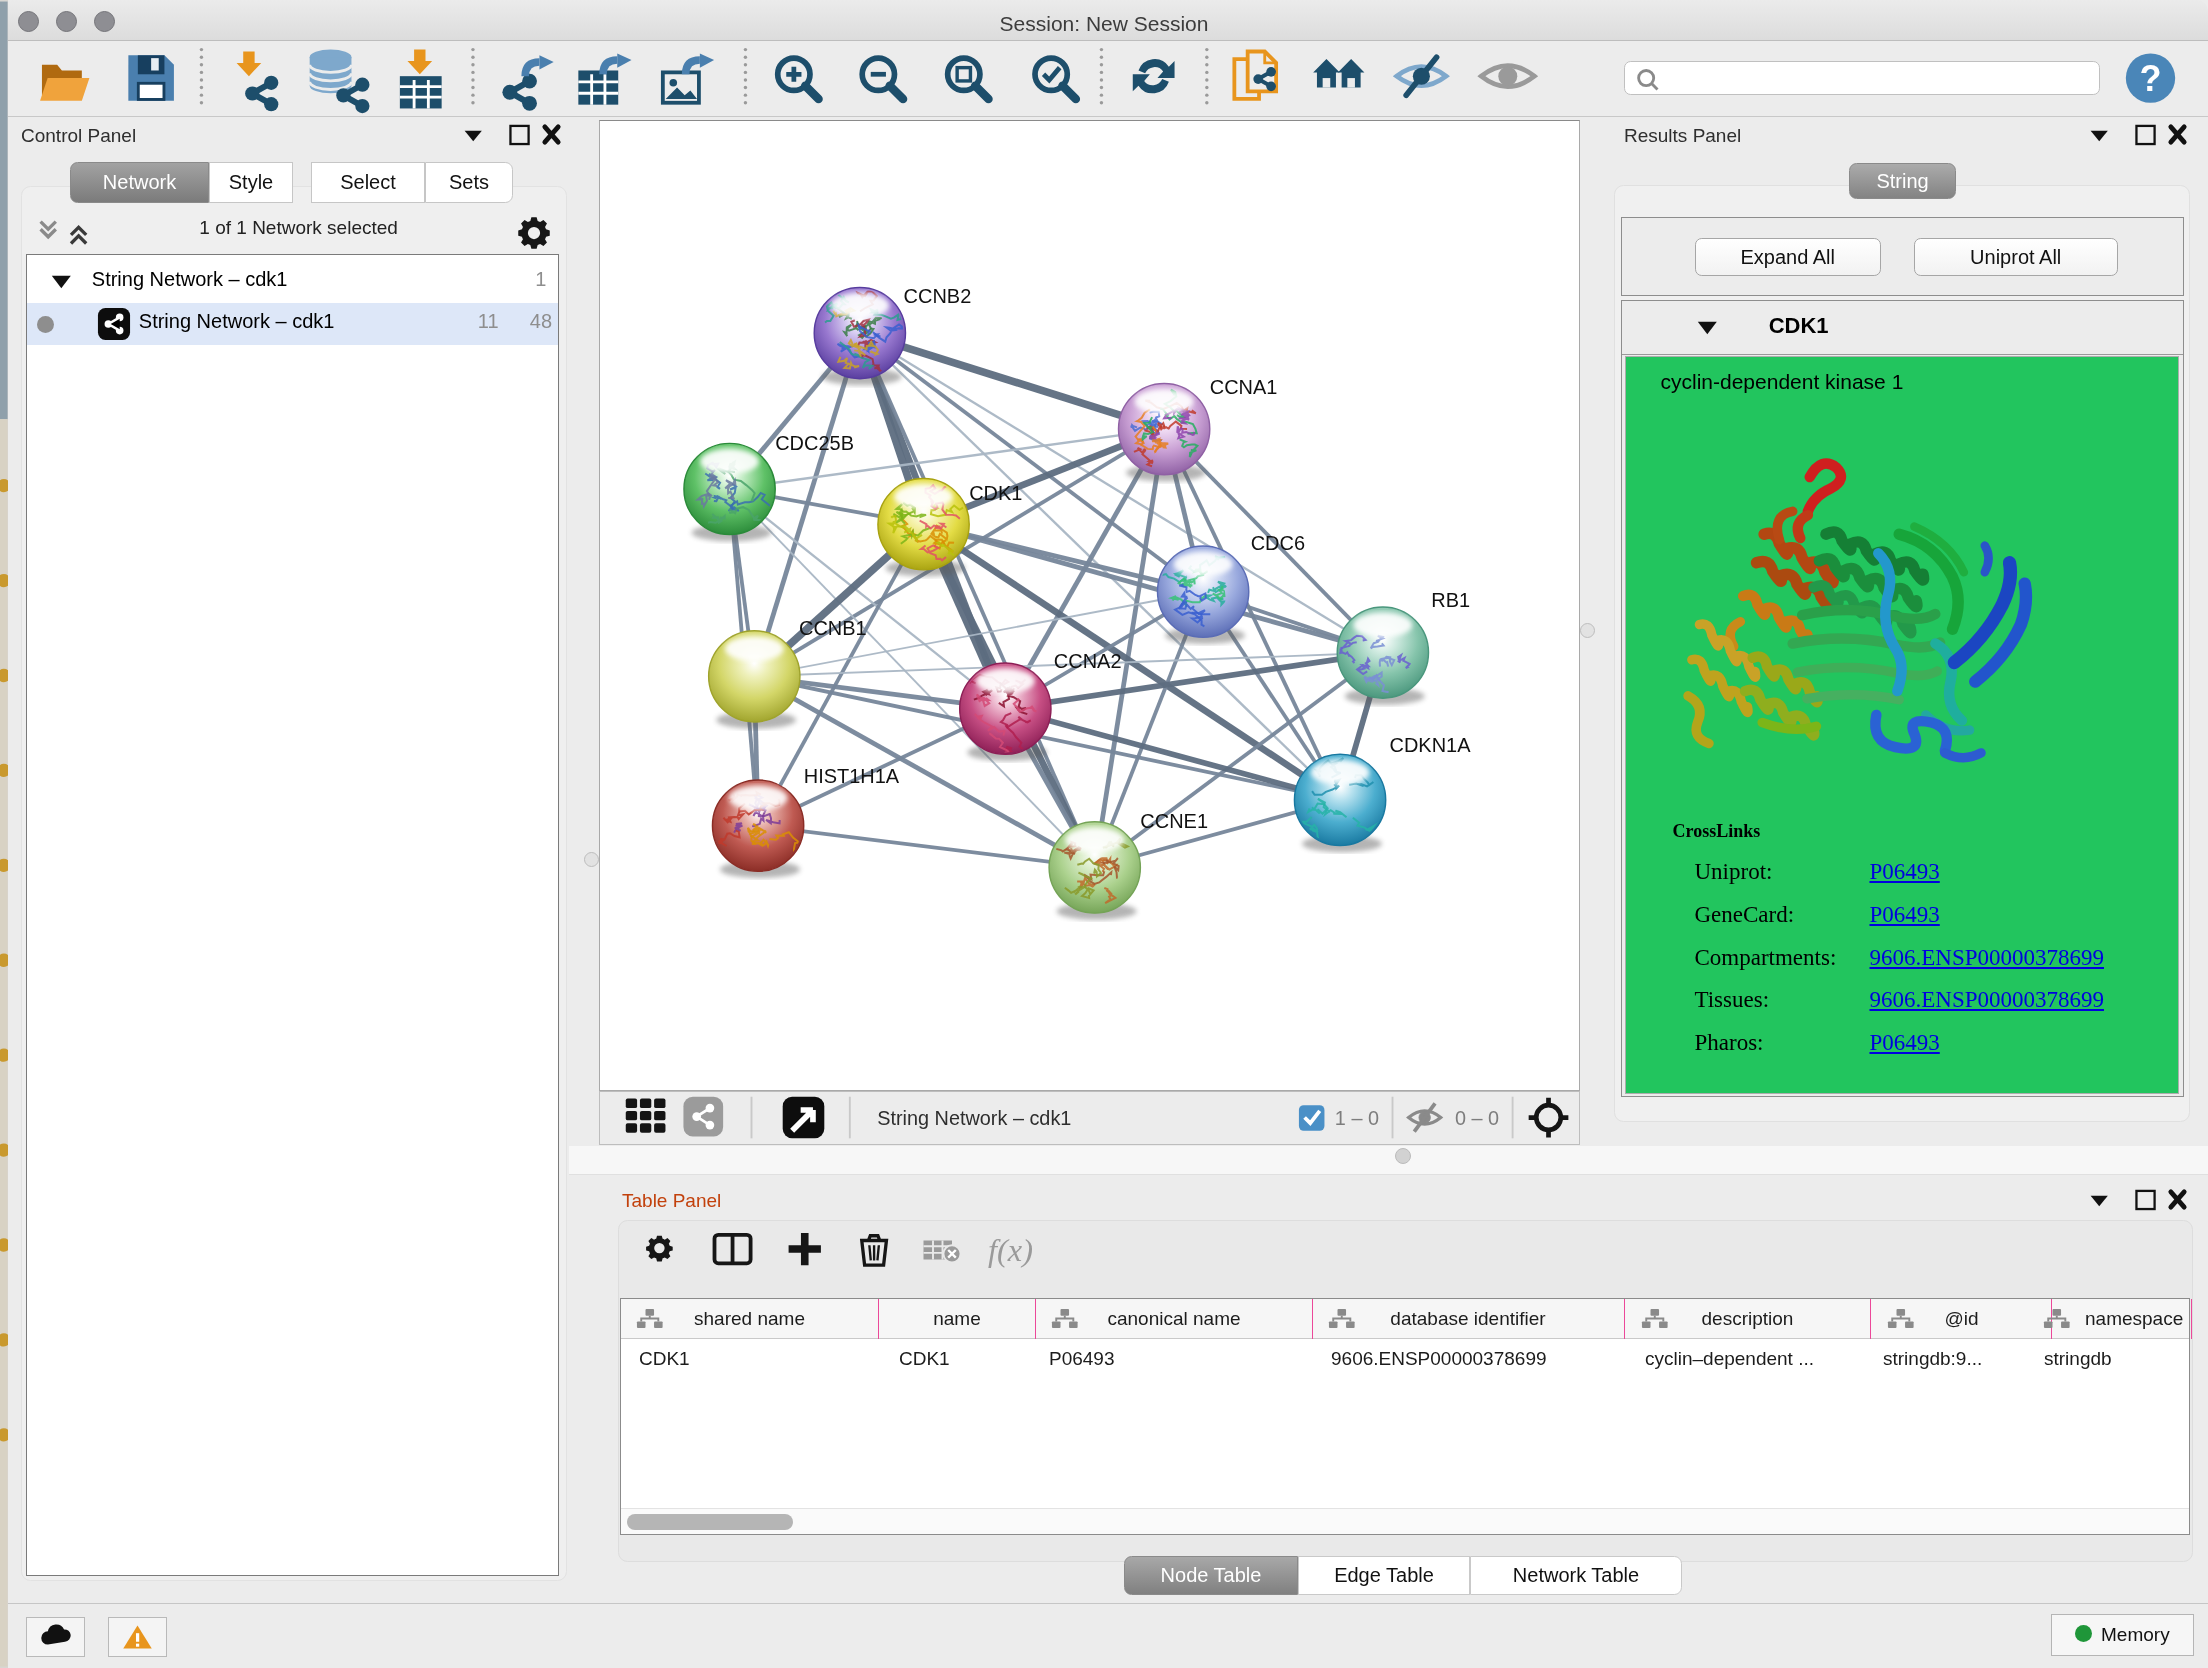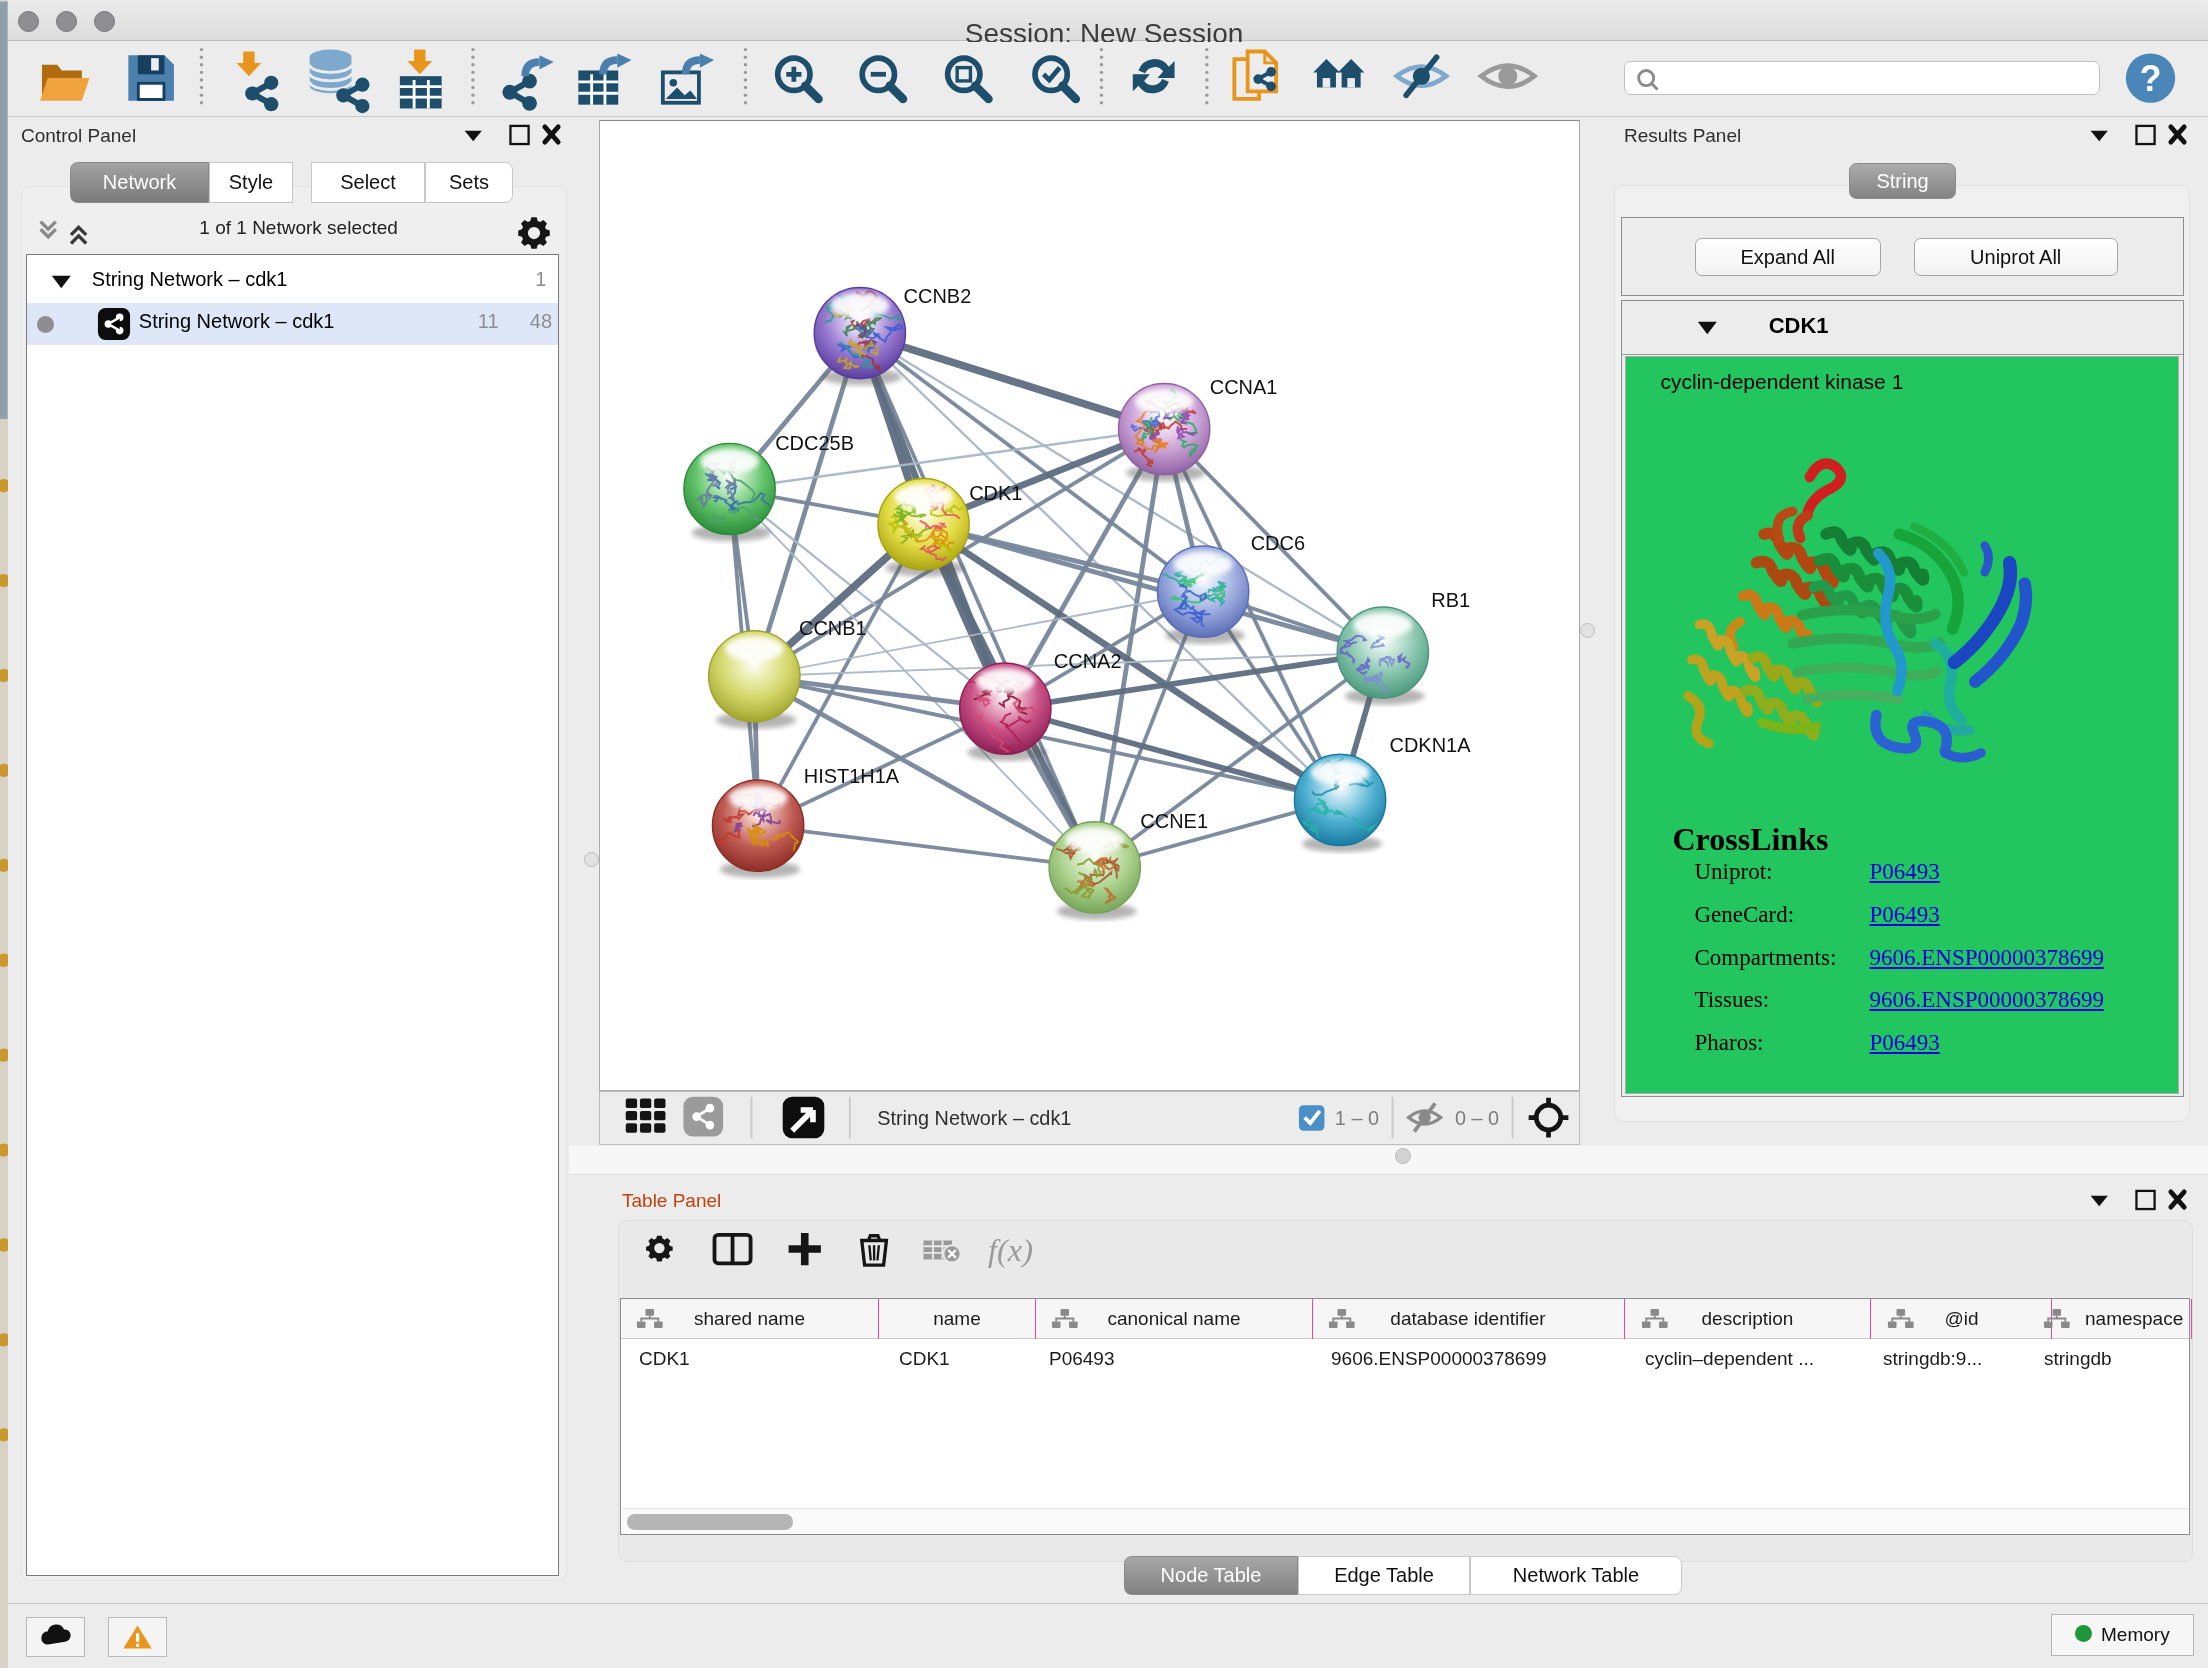--- a/index.html
+++ b/index.html
@@ -3,21 +3,21 @@
 <meta charset="utf-8">
 <style>
 * { margin:0; padding:0; box-sizing:border-box; }
 html,body { width:2208px; height:1668px; overflow:hidden; background:#e9e9e9;
   font-family:"Liberation Sans", sans-serif; }
 #win { position:absolute; left:0; top:0; width:2208px; height:1668px; background:#ececec; border-top-left-radius:11.4px; }
 #titlebar { position:absolute; left:0; top:0; width:100%; height:41px;
   background:linear-gradient(#ebebeb,#dcdcdc); border-bottom:1px solid #bdbdbd; border-top-left-radius:11.4px; border-top-right-radius:11.4px;}
 .tl { position:absolute; top:10.5px; width:21px; height:21px; border-radius:50%;
   background:#8e8e93; border:1px solid #747479; }
-#title { position:absolute; top:18px; width:100%; text-align:center; font-size:28px; color:#3c3c3c; }
+#title { position:absolute; top:12px; width:100%; text-align:center; font-size:21px; color:#3c3c3c; }
 #toolbar { position:absolute; left:0; top:42px; width:100%; height:75px; background:#ececec; border-bottom:1px solid #c8c8c8; }
 #searchbox { position:absolute; left:1624px; top:19px; width:476px; height:34px; background:#fff;
   border:1px solid #c0c0c0; border-radius:6.7px; }
 #leftstrip { position:absolute; left:0; top:0; width:7.6px; height:1668px; background:#d8d6d2; }
 
 
 #cp-title { position:absolute; left:21px; top:125px; font-size:19px; color:#2e2e2e; }
 .ptab { position:absolute; top:162px; z-index:5; height:41px; border:1px solid #c6c6c6; background:#fff;
   font-size:20px; color:#111; text-align:center; line-height:39px; }
 .ptab.sel { background:linear-gradient(#a2a2a2,#7b7b7b); color:#fff; border-color:#8a8a8a; }
@@ -753,21 +753,21 @@
             <path d="M278 112 Q315 128 330 160" stroke="#1fae3f" stroke-width="9" fill="none" stroke-linecap="round"></path>
             <path d="M240 140 Q258 158 250 185 Q242 215 258 240 Q270 258 260 285" stroke="#2398cc" stroke-width="11" fill="none" stroke-linecap="round"></path>
             <path d="M300 235 Q322 248 316 275 Q310 300 328 316" stroke="#1fae9e" stroke-width="11" fill="none" stroke-linecap="round"></path>
             <path d="M290 310 Q310 330 336 326" stroke="#23a8a0" stroke-width="10" fill="none" stroke-linecap="round"></path>
             <path d="M320 255 Q352 230 370 195 Q382 170 378 150" stroke="#1b46c2" stroke-width="14" fill="none" stroke-linecap="round"></path>
             <path d="M342 275 Q374 250 390 215 Q398 192 394 172" stroke="#2255cc" stroke-width="13" fill="none" stroke-linecap="round"></path>
             <path d="M352 160 Q360 145 352 132" stroke="#2a55c8" stroke-width="9" fill="none" stroke-linecap="round"></path>
             <path d="M238 310 Q232 338 258 344 Q286 350 278 330 Q270 312 296 318 Q318 324 310 348" stroke="#2a62d4" stroke-width="11" fill="none" stroke-linecap="round"></path>
             <path d="M310 350 Q330 360 348 350" stroke="#2d5bd0" stroke-width="10" fill="none" stroke-linecap="round"></path>
           </svg>
-        <div style="position:absolute;left:46px;top:464px;font-family:'Liberation Serif',serif;font-size:32px;font-weight:bold;">CrossLinks</div>
+        <div style="position:absolute;left:46px;top:464px;font-family:'Liberation Serif',serif;font-size:18px;font-weight:bold;">CrossLinks</div>
         <div id="xlinks" style="position: absolute; left: 68px; top: 502px; font-family: &quot;Liberation Serif&quot;, serif; font-size: 23px; height: 219px;">
             <div style="position:absolute;left:0;top:0px;white-space:nowrap;">Uniprot:</div>
             <div style="position:absolute;left:175px;top:0px;color:#0000e0;text-decoration:underline;white-space:nowrap;">P06493</div>
             <div style="position:absolute;left:0;top:43px;white-space:nowrap;">GeneCard:</div>
             <div style="position:absolute;left:175px;top:43px;color:#0000e0;text-decoration:underline;white-space:nowrap;">P06493</div>
             <div style="position:absolute;left:0;top:86px;white-space:nowrap;">Compartments:</div>
             <div style="position:absolute;left:175px;top:86px;color:#0000e0;text-decoration:underline;white-space:nowrap;">9606.ENSP00000378699</div>
             <div style="position:absolute;left:0;top:128px;white-space:nowrap;">Tissues:</div>
             <div style="position:absolute;left:175px;top:128px;color:#0000e0;text-decoration:underline;white-space:nowrap;">9606.ENSP00000378699</div>
             <div style="position:absolute;left:0;top:171px;white-space:nowrap;">Pharos:</div>

